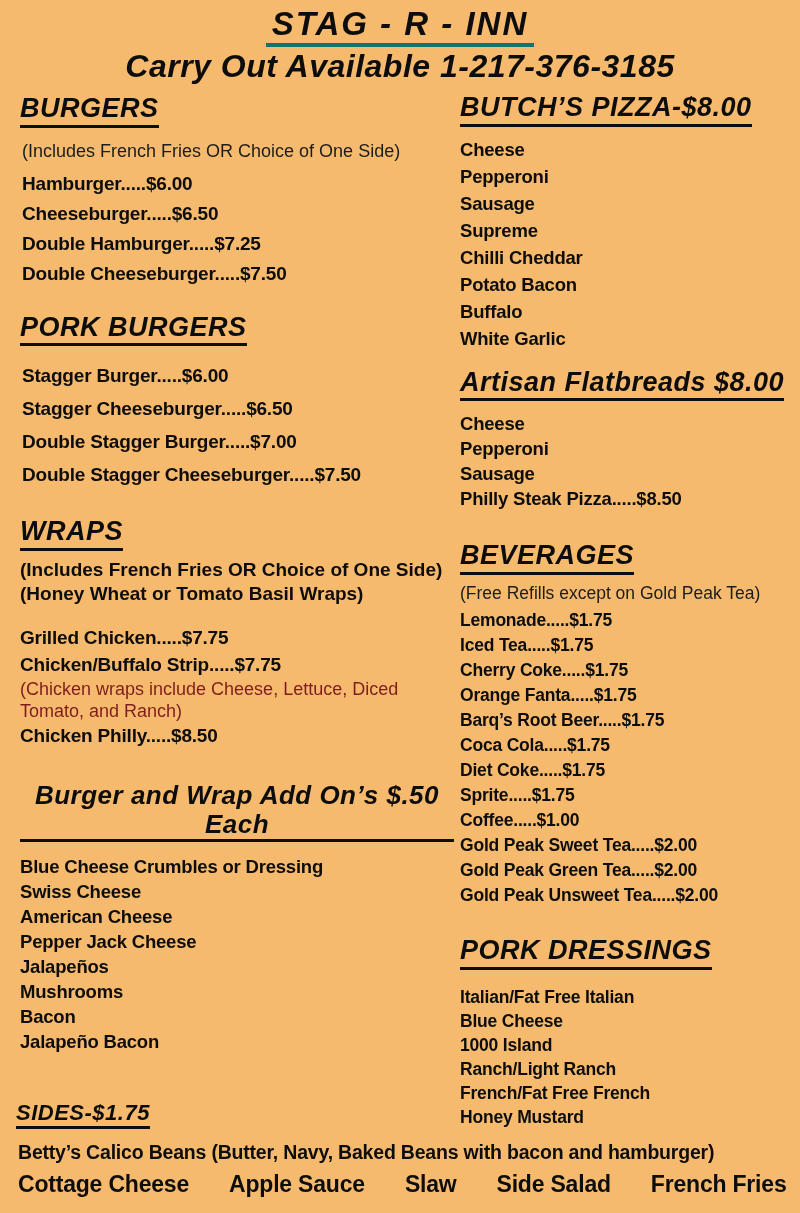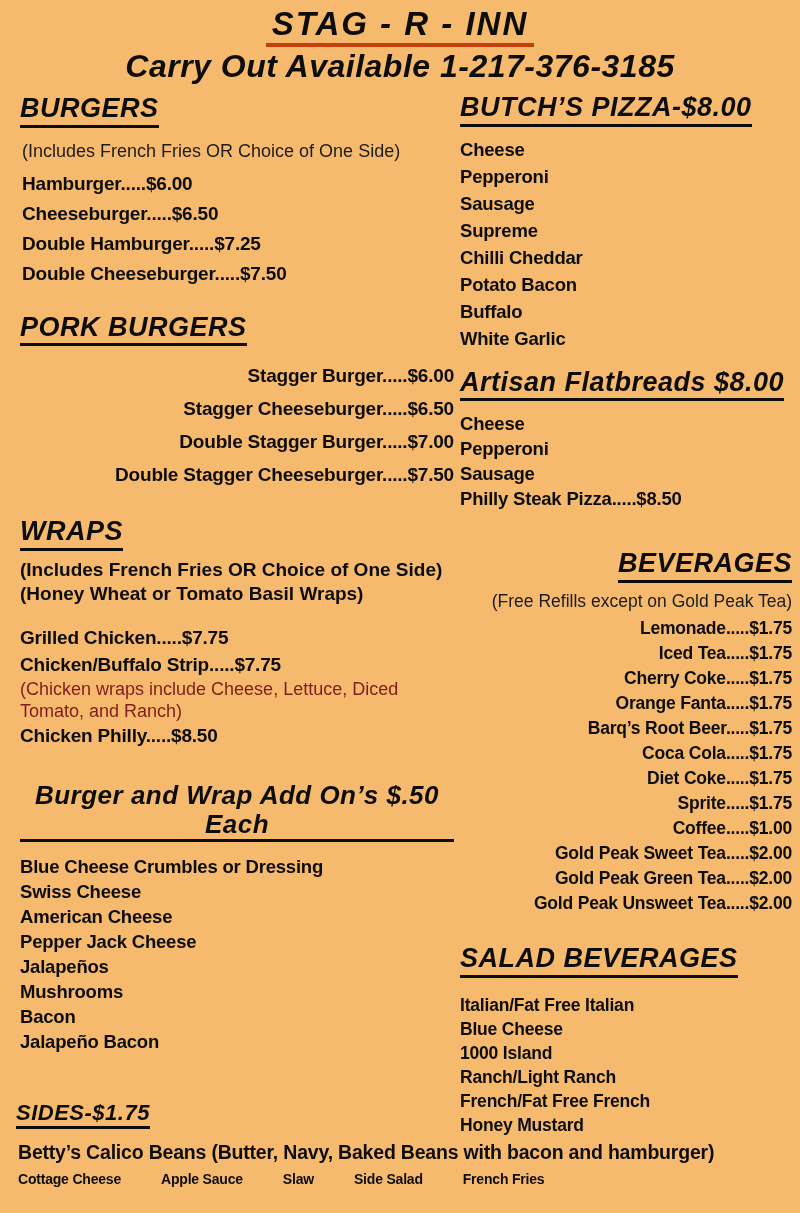--- a/index.html
+++ b/index.html
@@ -8,21 +8,21 @@
     background: #f6ba6e;
     color: #0d0d0d;
     font-family: "Liberation Sans", sans-serif;
     overflow: hidden;
   }
   .header { text-align: center; padding-top: 6px; }
   .title {
     display: inline-block;
     font-size: 33px; font-weight: bold; font-style: italic;
     letter-spacing: 2px;
-    border-bottom: 4px solid #c2410c;
+    border-bottom: 4px solid #0f766e;
     padding: 0 6px 1px 6px;
     line-height: 1.1;
   }
   .subtitle {
     font-size: 32px; font-weight: bold; font-style: italic;
     letter-spacing: 0.5px;
     margin-top: 1px;
     line-height: 1.15;
   }
   .columns { display: flex; padding-left: 20px; height: 1016px; }
@@ -39,21 +39,21 @@
   }
   .menu-item { font-weight: bold; letter-spacing: -0.2px; }
   .note { font-weight: normal; color: #1c1c1c; }
   .note-bold { font-weight: bold; }
 
   .sec-burgers { margin-top: 9px; }
   .sec-burgers .note { font-size: 18px; margin: 13px 0 7px 2px; }
   .sec-burgers .menu-item { font-size: 19px; line-height: 30px; margin-left: 2px; }
 
   .sec-pork { margin-top: 24px; }
-  .sec-pork .items { margin-top: 13px; text-align: right; }
+  .sec-pork .items { margin-top: 13px; }
   .sec-pork .menu-item { font-size: 19px; line-height: 33px; margin-left: 2px; }
 
   .sec-wraps { margin-top: 26px; }
   .sec-wraps .note-bold { font-size: 19px; line-height: 24px; }
   .sec-wraps .notes { margin-top: 7px; }
   .sec-wraps .group1 { margin-top: 18px; }
   .wrap-item { font-size: 19px; font-weight: bold; line-height: 27px; letter-spacing: -0.2px; }
   .wrap-note { font-size: 18px; font-weight: normal; line-height: 22px; color: #7f1d1d; max-width: 420px; }
   .sec-wraps .group2 { margin-top: 23px; }
   .sec-wraps .group3 { }
@@ -64,39 +64,39 @@
   .sec-addons .menu-item { font-size: 18.5px; line-height: 25px; }
 
   .sec-pizza { margin-top: 8px; }
   .sec-pizza .items { margin-top: 9px; }
   .sec-pizza .menu-item { font-size: 18.5px; line-height: 27px; }
 
   .sec-flatbreads { margin-top: 16px; }
   .sec-flatbreads .items { margin-top: 10px; }
   .sec-flatbreads .menu-item { font-size: 18.5px; line-height: 25px; }
 
-  .sec-beverages { margin-top: 38px; text-align: right; }
+  .sec-beverages { margin-top: 30px; }
   .sec-beverages .note { font-size: 17.5px; margin: 8px 0 4px 0; }
   .sec-beverages .menu-item { font-size: 17.5px; line-height: 25px; }
 
   .sec-dressings { margin-top: 28px; }
   .sec-dressings .items { margin-top: 15px; }
   .sec-dressings .menu-item { font-size: 17.5px; line-height: 24px; }
 
   .footer { padding-left: 16px; }
   .footer .section-heading { font-size: 22px; }
   .footer .beans-line {
     font-size: 19.5px; font-weight: bold; letter-spacing: -0.2px;
     margin-top: 12px; padding-left: 2px;
   }
   .footer .sides-row {
     display: flex; gap: 40px;
     margin-top: 7px; padding-left: 2px;
   }
-  .side-item { font-size: 14px; font-weight: bold; letter-spacing: -0.2px; }
+  .side-item { font-size: 23px; font-weight: bold; letter-spacing: -0.2px; }
 </style>
 </head>
 <body style="background-color: rgb(246, 186, 110); color: rgb(13, 13, 13);">
 
 <div class="header">
   <div class="title">STAG - R - INN</div>
   <div class="subtitle">Carry Out Available 1-217-376-3185</div>
 </div>
 
 <div class="columns">
@@ -195,21 +195,21 @@
           <div class="menu-item">Diet Coke.....$1.75</div>
           <div class="menu-item">Sprite.....$1.75</div>
           <div class="menu-item">Coffee.....$1.00</div>
           <div class="menu-item">Gold Peak Sweet Tea.....$2.00</div>
           <div class="menu-item">Gold Peak Green Tea.....$2.00</div>
           <div class="menu-item">Gold Peak Unsweet Tea.....$2.00</div>
         </div>
     </div>
 
     <div class="sec-dressings">
-      <div class="section-heading">SALAD BEVERAGES</div>
+      <div class="section-heading">PORK DRESSINGS</div>
       <div class="items">
           <div class="menu-item">Italian/Fat Free Italian</div>
           <div class="menu-item">Blue Cheese</div>
           <div class="menu-item">1000 Island</div>
           <div class="menu-item">Ranch/Light Ranch</div>
           <div class="menu-item">French/Fat Free French</div>
           <div class="menu-item">Honey Mustard</div>
         </div>
     </div>
 

